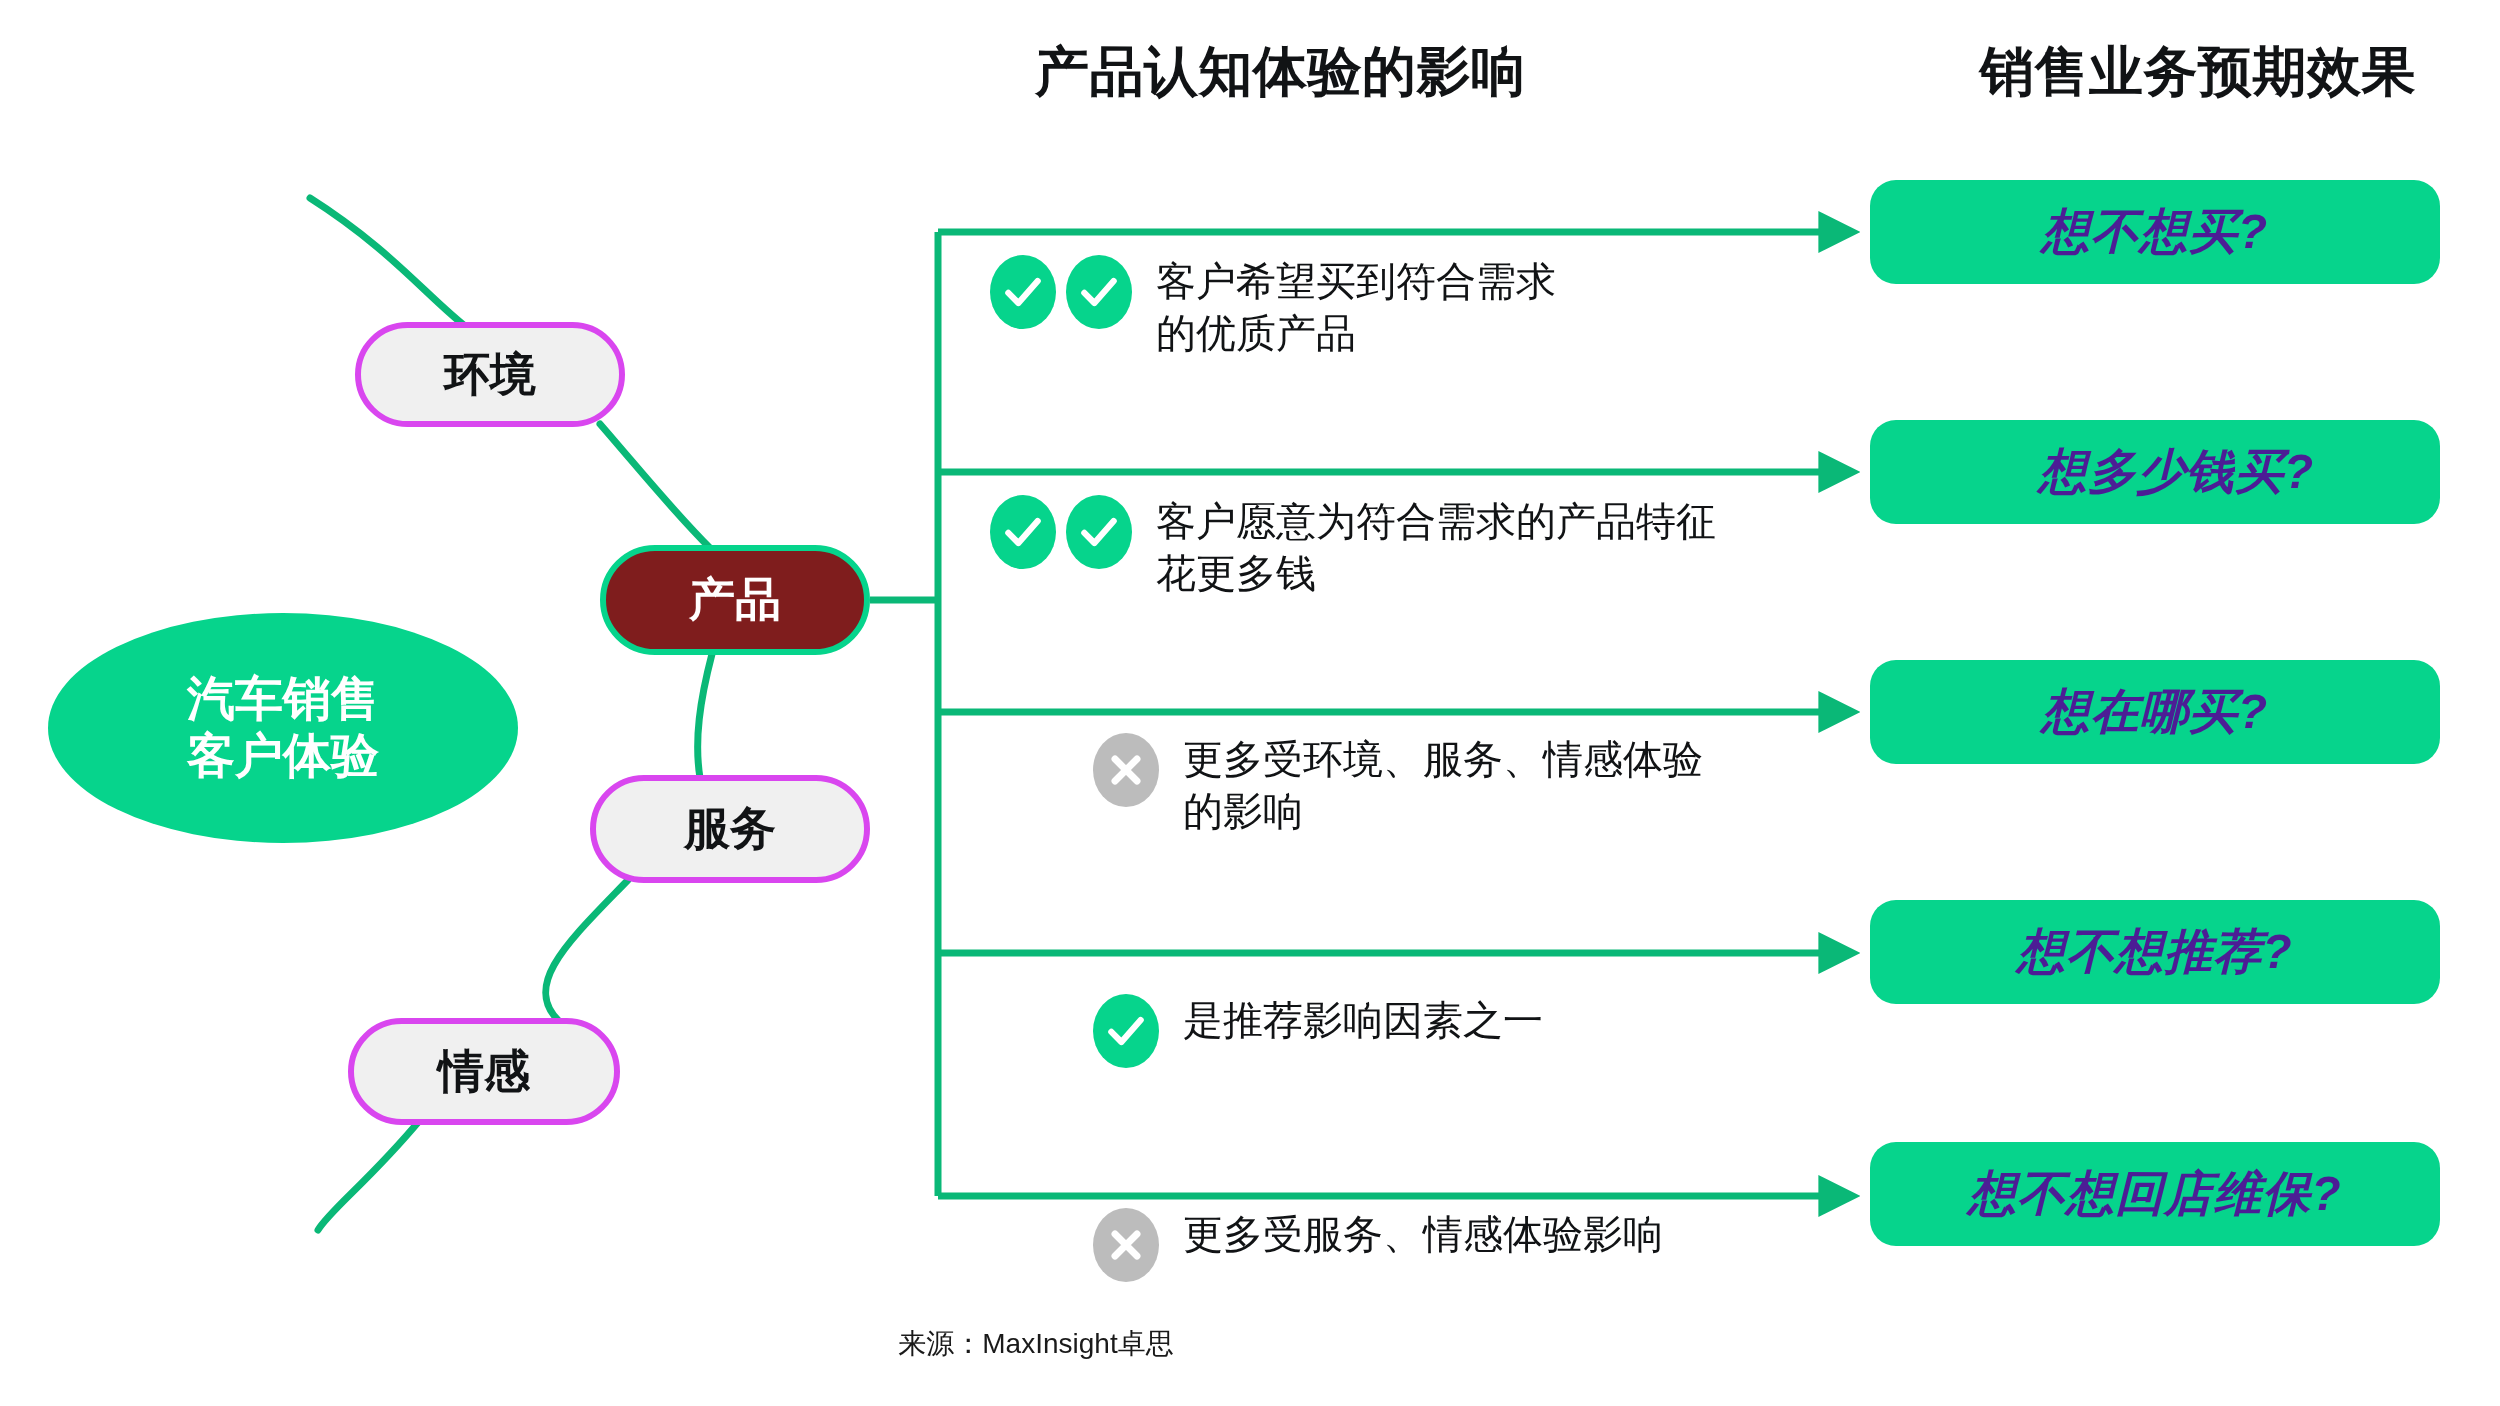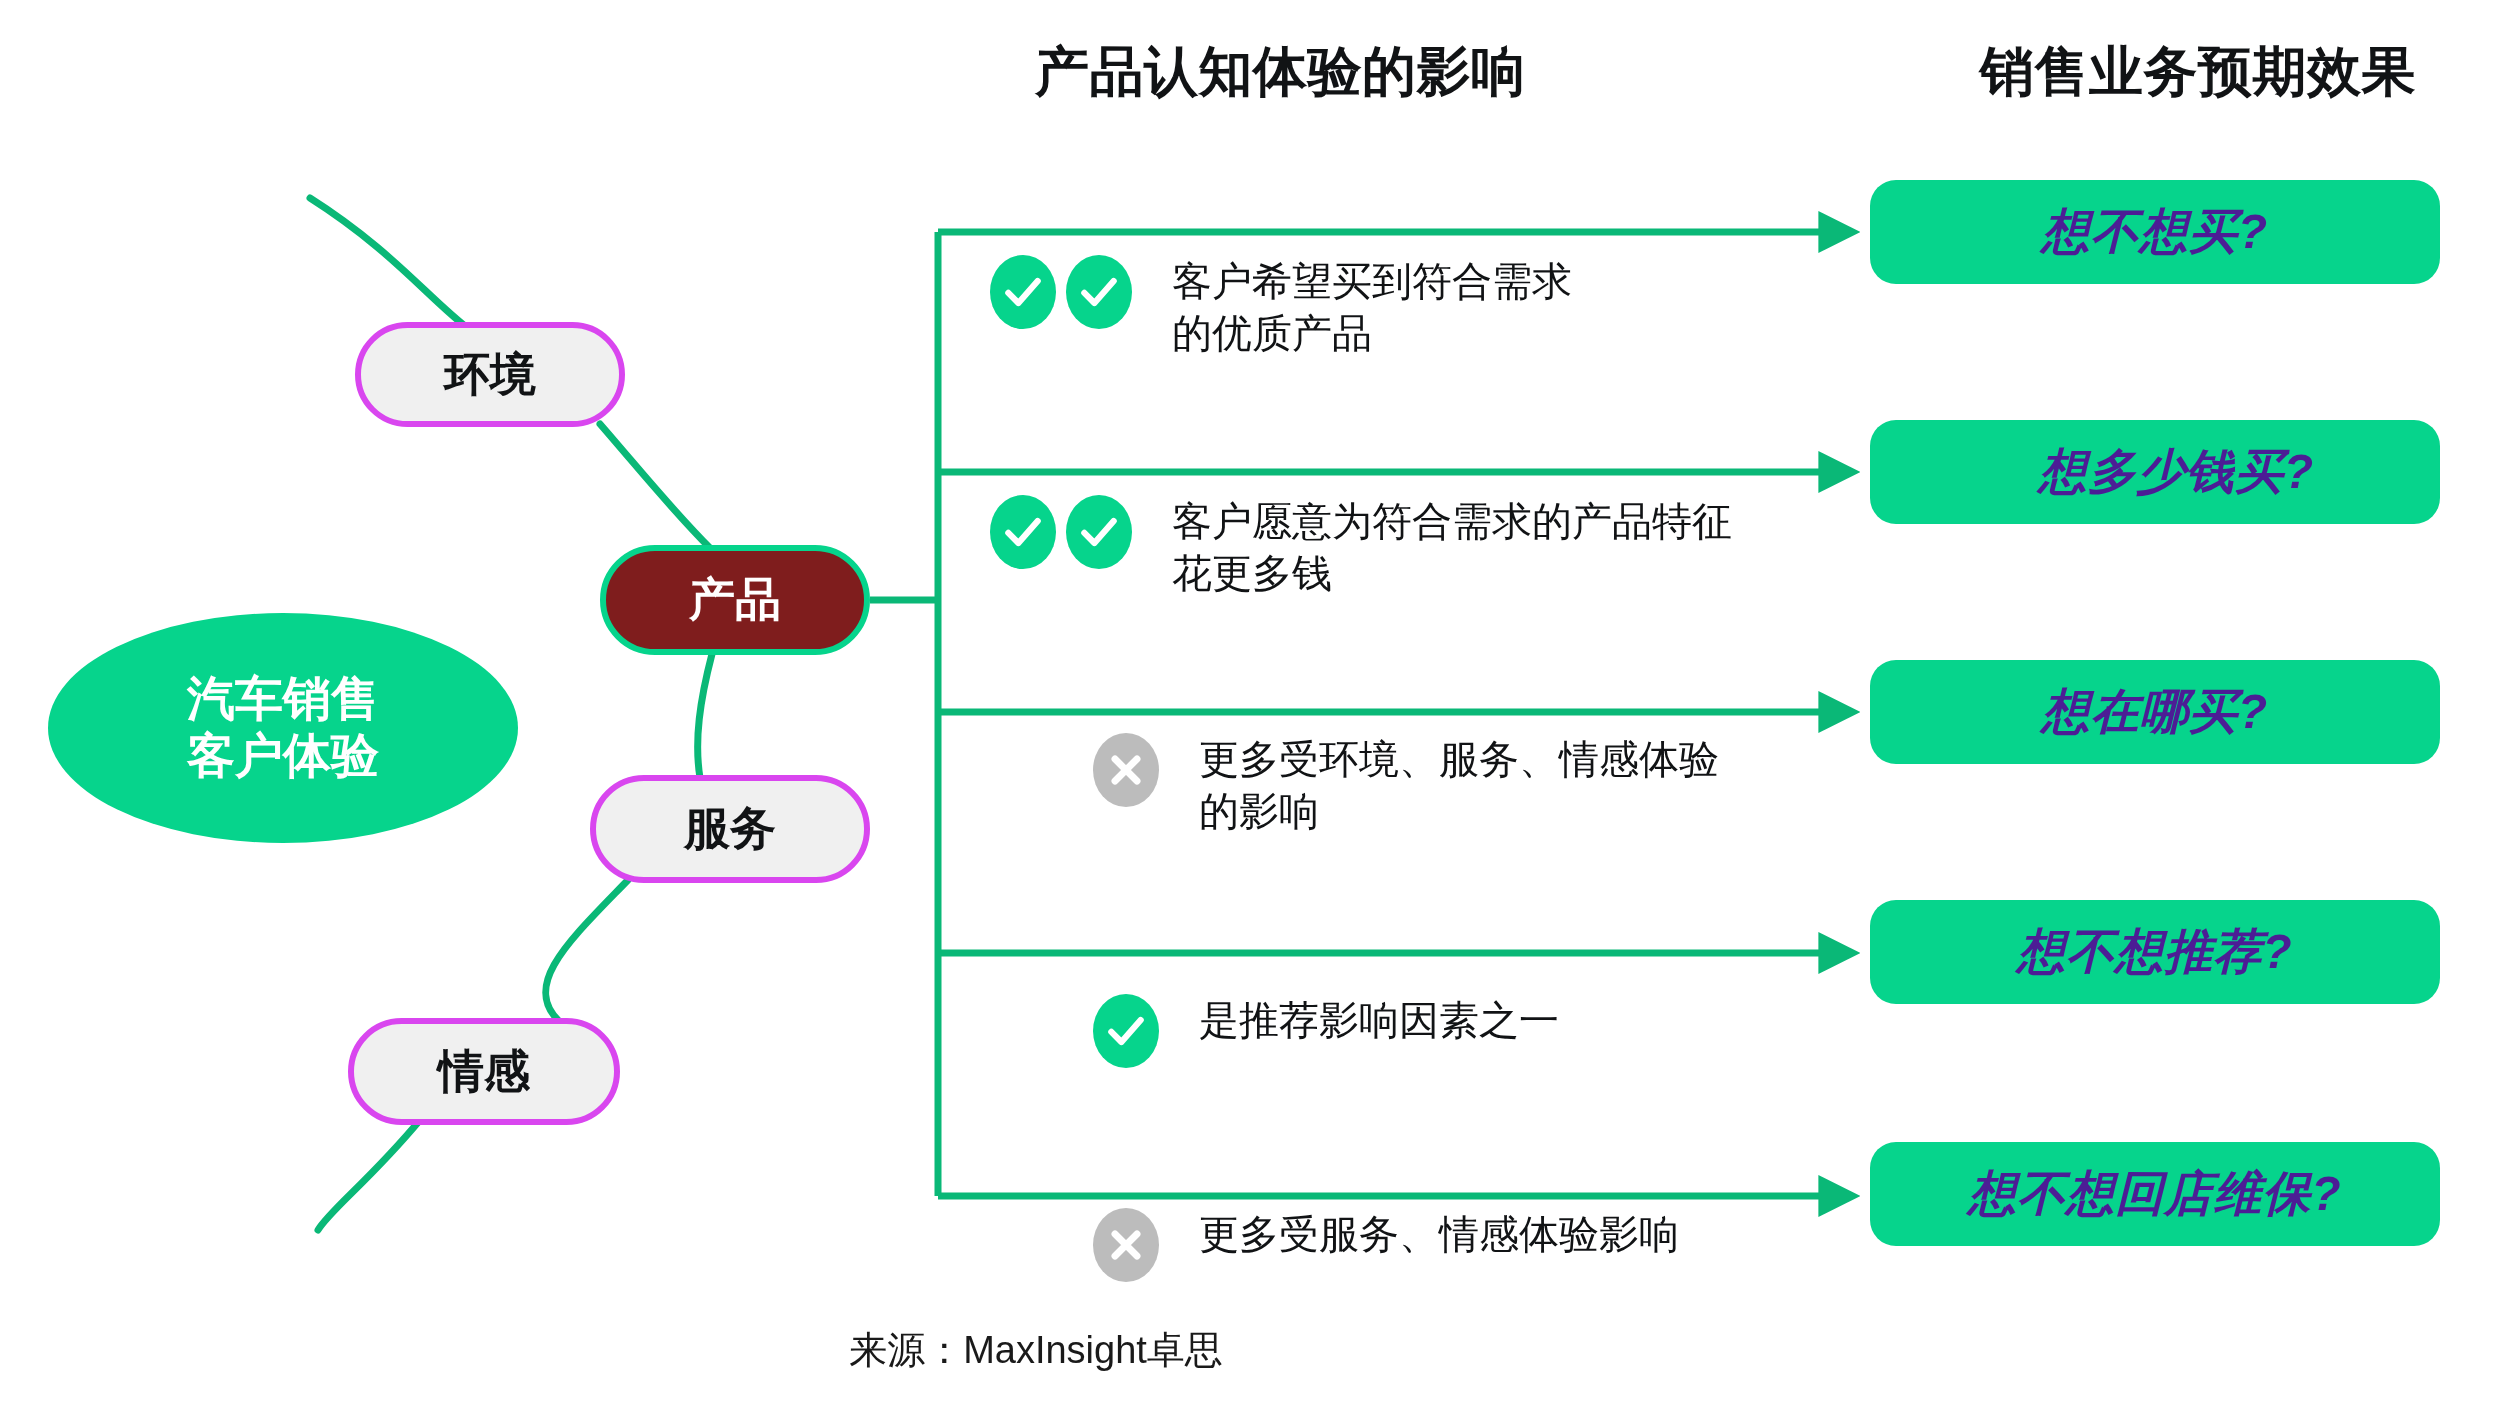--- a/index.html
+++ b/index.html
@@ -33,21 +33,21 @@
     left:48px;top:613px;width:470px;height:230px;
     border-radius:50%;background:#06d48c;color:#ffffff;
     font-size:48px;line-height:1.18;flex-direction:column;
   }
   #node-huanjing{left:355px;top:322px;width:270px;height:105px;}
   #node-chanpin{left:600px;top:545px;width:270px;height:110px;}
   #node-fuwu{left:590px;top:775px;width:280px;height:108px;}
   #node-qinggan{left:348px;top:1018px;width:272px;height:107px;}
 
   
-  .row{position:absolute;display:flex;align-items:flex-start;gap:16px;}
+  .row{position:absolute;display:flex;align-items:flex-start;}
   .row .icons{display:flex;flex-shrink:0;}
   .badge{
     width:66px;height:74px;border-radius:50%;
     display:flex;align-items:center;justify-content:center;
     flex-shrink:0;margin-right:10px;position:relative;
   }
   .badge.ok{background:#06d48c;}
   .badge.no{background:#bcbcbc;}
   .badge svg{width:44px;height:44px;display:block;}
   .row-text{
@@ -59,21 +59,21 @@
   .pill-btn{
     position:absolute;left:1870px;width:570px;height:104px;
     background:#06d48c;border-radius:26px;color:#4c1d95;
     display:flex;align-items:center;justify-content:center;
     font-size:48px;font-weight:bold;letter-spacing:1px;box-sizing:border-box;font-style:italic;
   }
 
   
   #source-note{
     position:absolute;left:0;top:1325px;width:2072px;text-align:center;
-    font-size:38px;color:#1a1a1a;
+    font-size:28px;color:#1a1a1a;
   }
 </style>
 </head>
 <body>
 
 <div id="stage">
 
   <svg id="wires" viewBox="0 0 2500 1406" xmlns="http://www.w3.org/2000/svg">
     <defs>
       <marker id="arrow" viewBox="0 0 10 10" refX="8" refY="5" markerWidth="6" markerHeight="6" orient="auto-start-reverse">

